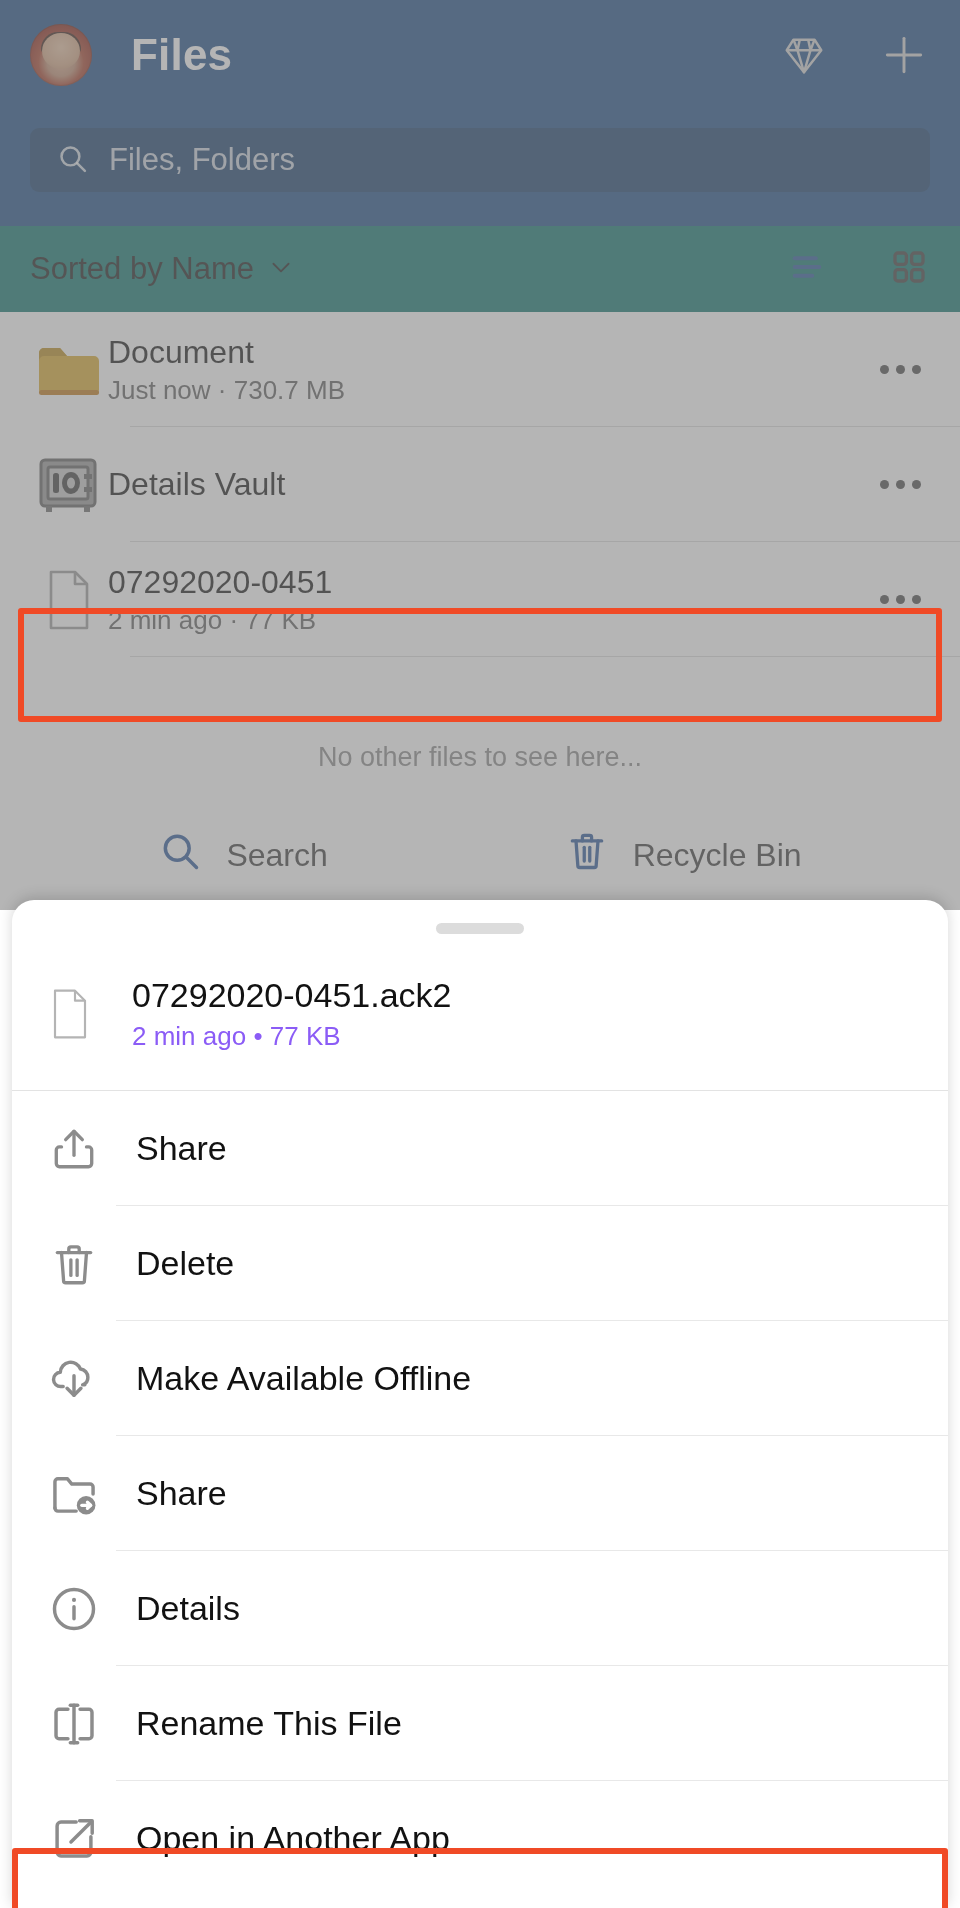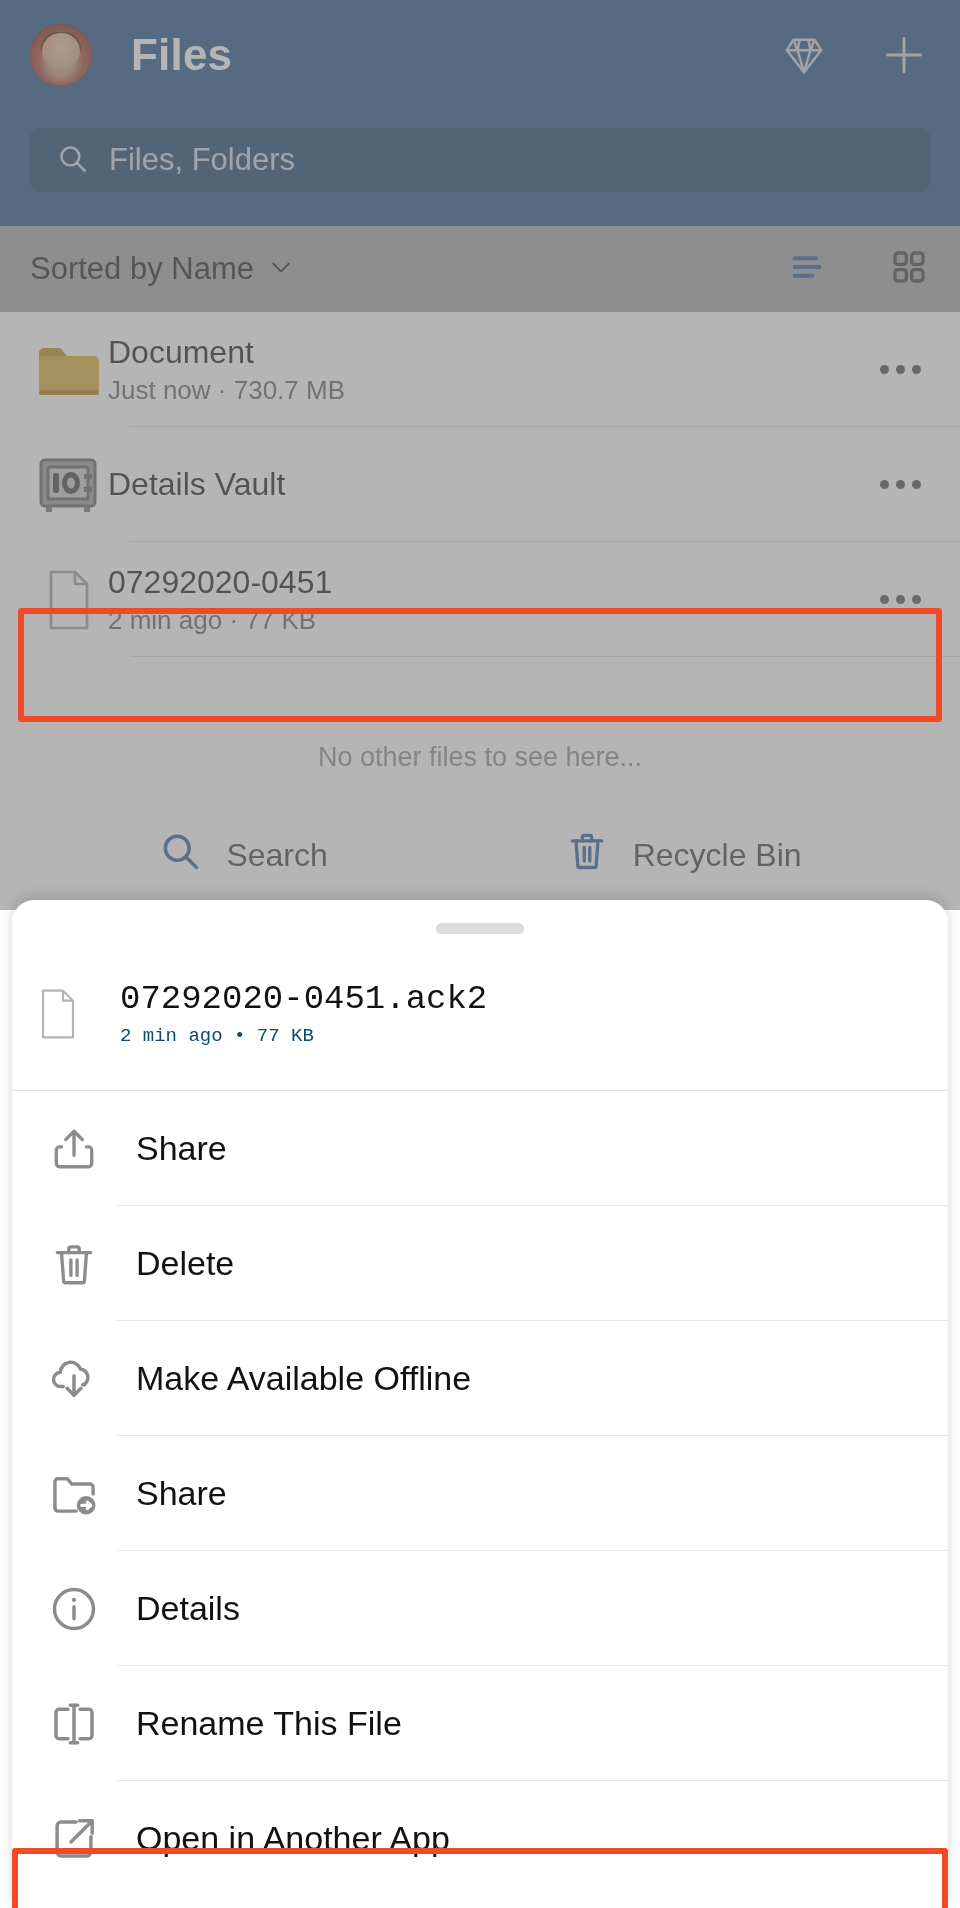--- a/index.html
+++ b/index.html
@@ -49,21 +49,21 @@
   .search-bar {
     position: absolute; left: 30px; top: 128px; width: 900px; height: 64px;
     background: rgba(0,0,0,0.18); border-radius: 9px;
     display: flex; align-items: center; padding: 0 26px; gap: 20px;
   }
   .search-bar .ph { font-size: 31px; color: rgba(255,255,255,0.78); }
 
   
   .sortbar {
     position: absolute; left: 0; top: 226px; width: 960px; height: 86px;
-    background: #a3a3a3; display: flex; align-items: center; padding: 0 30px;
+    background: #0f766e; display: flex; align-items: center; padding: 0 30px;
   }
   .sort-label { font-size: 31px; color: #1b1b1b; }
   .chev { margin-left: 14px; display: inline-block; }
   .view-toggles { margin-left: auto; display: flex; align-items: center; gap: 60px; }
 
   
   .filelist { position: absolute; left: 0; top: 312px; width: 960px; background: #ffffff; }
   .file-row { position: relative; height: 115px; display: flex; align-items: center; padding: 0 30px; }
   .file-icon { width: 78px; flex: 0 0 78px; display: flex; align-items: center; justify-content: center; }
   .file-text { display: flex; flex-direction: column; justify-content: center; gap: 6px; }
@@ -106,27 +106,26 @@
     position: absolute; left: 12px; top: 900px; width: 936px; height: 1008px;
     background: #ffffff; border-radius: 22px 22px 0 0;
     box-shadow: 0 -3px 14px rgba(0,0,0,0.16);
     overflow: hidden;
   }
   .grabber {
     width: 88px; height: 11px; border-radius: 6px; background: #dcdcdc;
     margin: 23px auto 0 auto;
   }
   .sheet-file {
-    height: 116px; display: flex; align-items: center; padding: 0 10px 0 4px;
+    height: 116px; display: flex; align-items: center; padding: 0 10px 0 16px;
     margin-top: 22px;
-    font-family: Liberation Mono, monospace;
   }
   .sheet-file .file-icon { width: 84px; flex: 0 0 84px; }
   .sheet-file .sf-name { font-size: 34px; color: #121212; line-height: 1.15; }
-  .sheet-file .sf-meta { font-size: 19px; color: #0c4a6e; line-height: 1.15; margin-top: 7px; }
+  .sheet-file .sf-meta { font-size: 26px; color: #8b5cf6; line-height: 1.15; margin-top: 7px; }
   .sheet-divider-full { height: 1px; background: #e3e3e3; margin-top: 18px; }
 
   .menu-item {
     position: relative; height: 115px; display: flex; align-items: center;
     padding: 0 10px 0 20px;
   }
   .menu-icon { width: 84px; flex: 0 0 84px; display: flex; align-items: center; justify-content: center; }
   .menu-label { margin-left: 20px; font-size: 34px; color: #121212; }
   .menu-divider { position: absolute; left: 104px; right: 0; bottom: 0; height: 1px; background: #e8e8e8; }
 </style>

